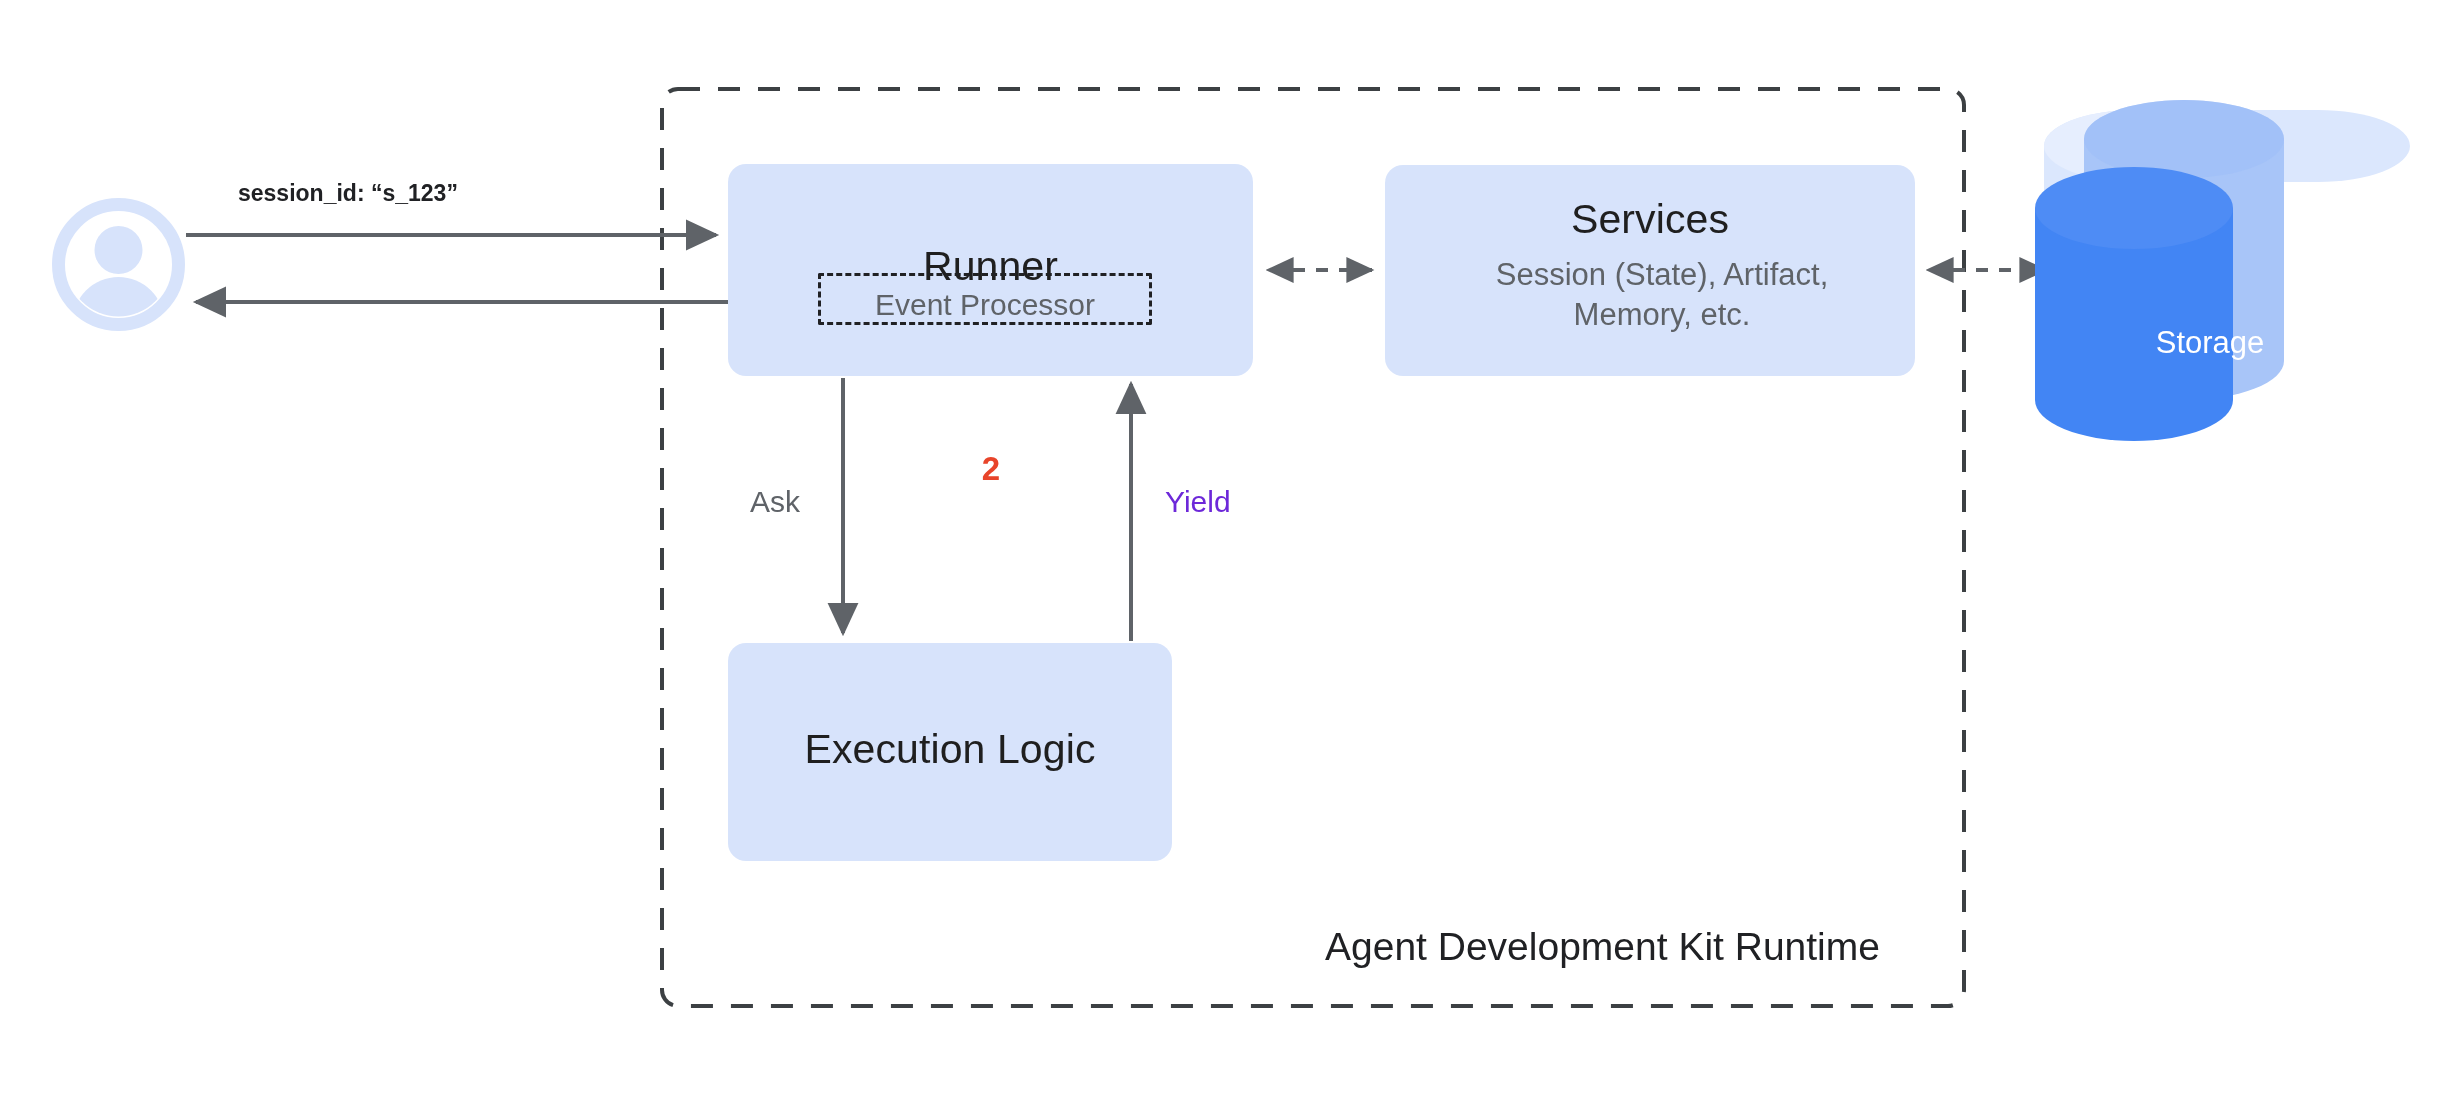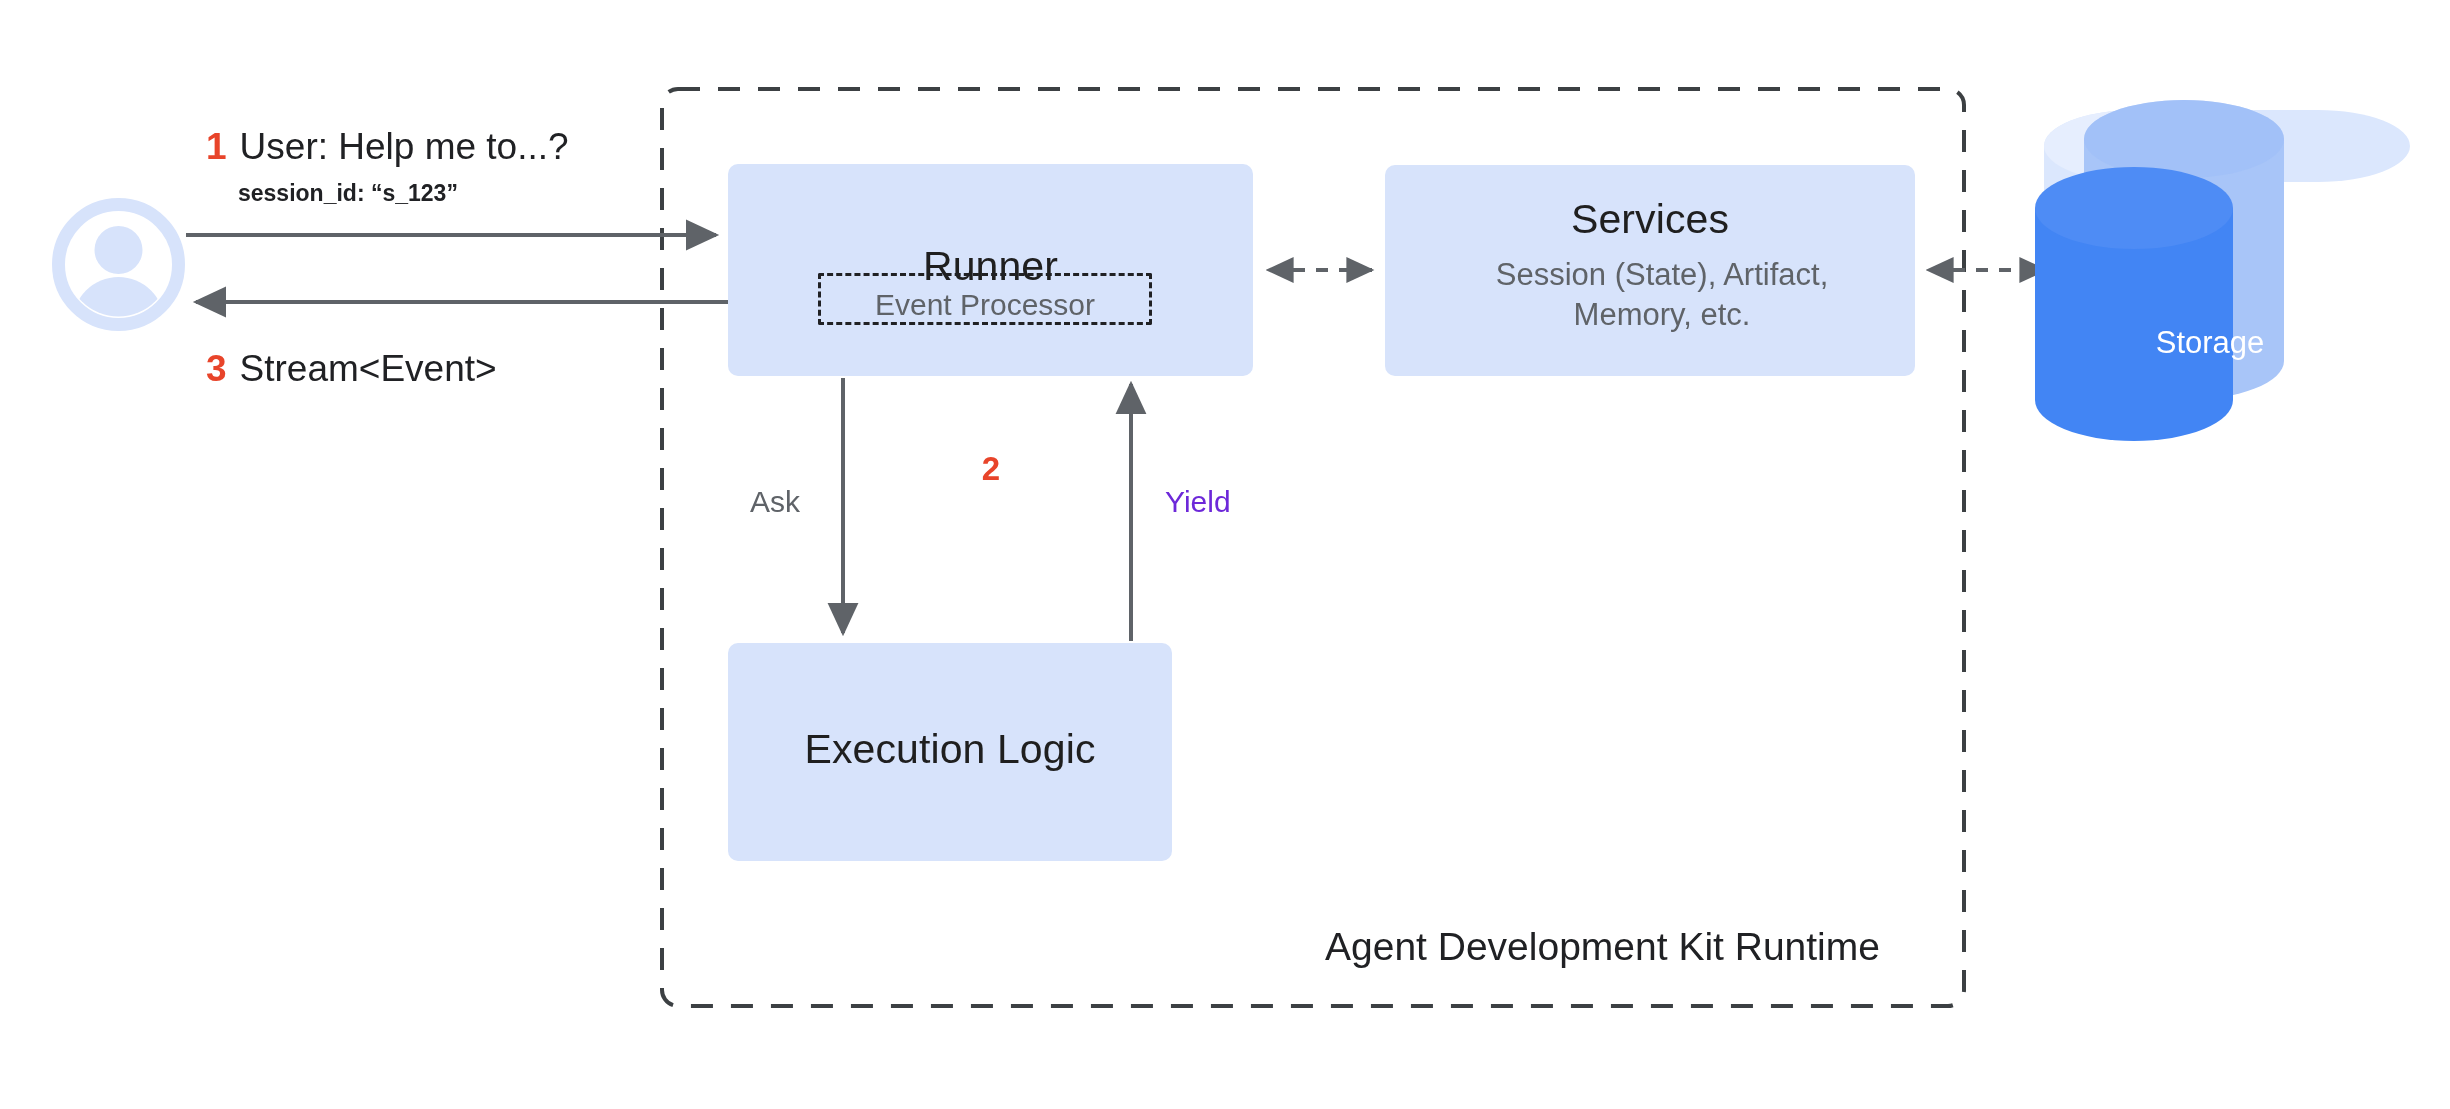--- a/index.html
+++ b/index.html
@@ -25,21 +25,21 @@
     top: 0;
     width: 2450px;
     height: 1109px;
     pointer-events: none;
   }
 
   
   .node-box {
     position: absolute;
     background: #d7e3fb;
-    border-radius: 10px;
+    border-radius: 18px;
     box-sizing: border-box;
     display: flex;
     flex-direction: column;
     align-items: center;
     justify-content: center;
     text-align: center;
   }
   .node-title {
     font-size: 41px;
     color: #1f1f1f;
@@ -239,29 +239,23 @@
       <span>Memory, etc.</span>
     </div>
   </div>
 
   <div class="node-box" id="execution-box">
     <div class="node-title">Execution Logic</div>
   </div>
 
   <div class="lbl" id="storage-label">Storage</div>
 
-  <div class="lbl" id="label-user">
-    <span class="step-num">1</span><span>User: Help me to...?</span>
-  </div>
 
   <div class="lbl" id="label-session">session_id: “s_123”</div>
 
-  <div class="lbl" id="label-stream">
-    <span class="step-num">3</span><span>Stream&lt;Event&gt;</span>
-  </div>
 
   <div class="lbl" id="label-ask">Ask</div>
   <div class="lbl" id="label-yield">Yield</div>
 
   <div class="lbl" id="event-loop-group">
     <span class="step-num">2</span>
   </div>
 
   <div class="lbl" id="runtime-label">Agent Development Kit Runtime</div>
 

